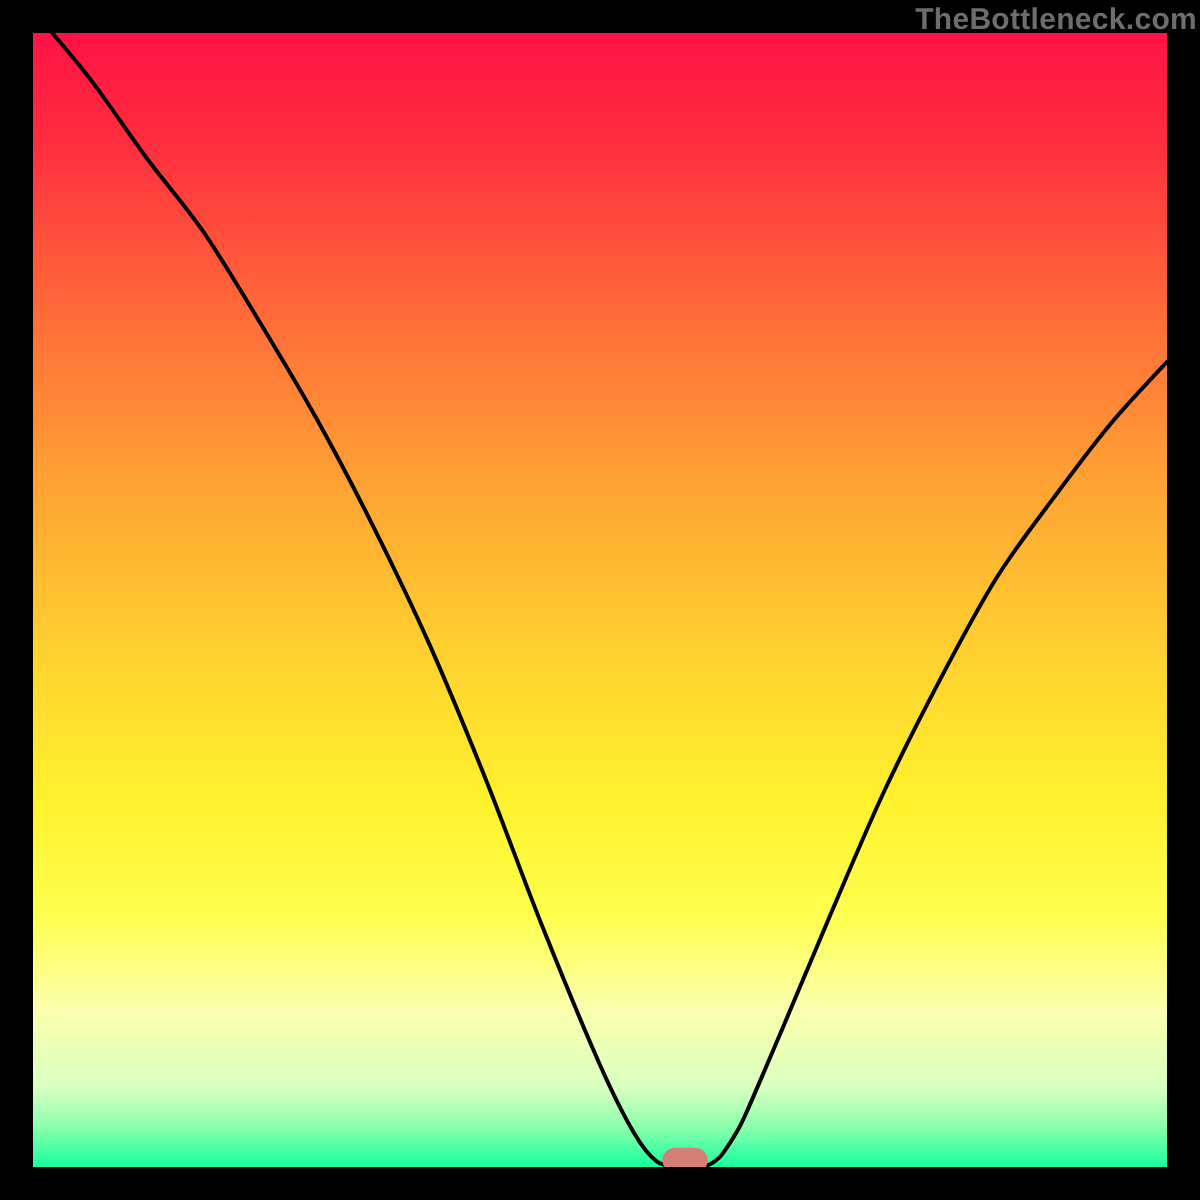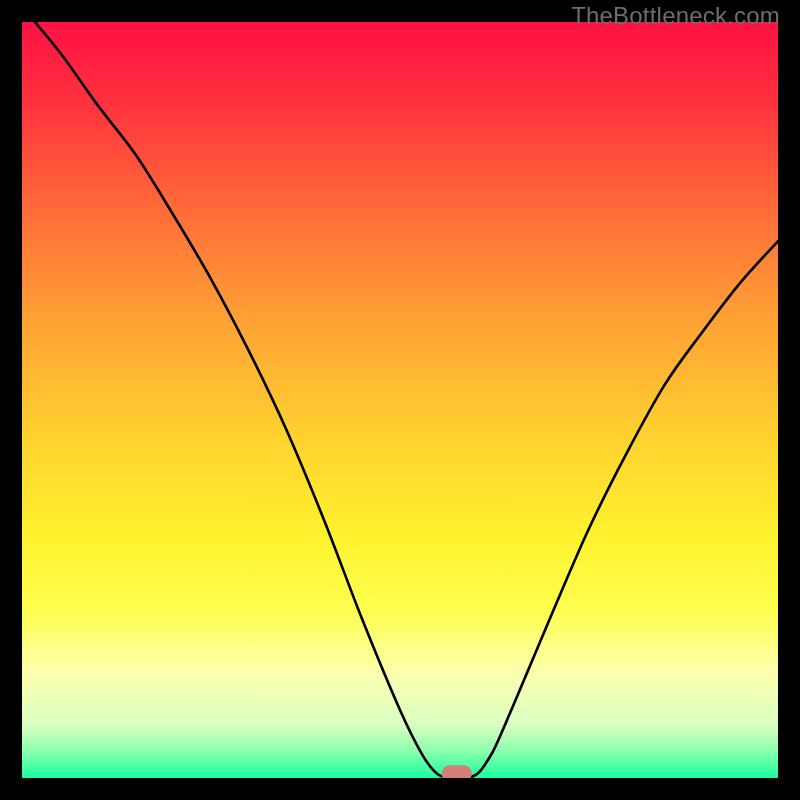--- a/index.html
+++ b/index.html
@@ -12,24 +12,24 @@
   }
   .frame {
     position: relative;
     width: 800px;
     height: 800px;
     background: #000;
   }
   .watermark {
     position: absolute;
     top: 2px;
-    right: 20px;
+    right: 2px;
     color: #6d6d6d;
-    font-size: 24px;
-    font-weight: 400;
+    font-size: 20px;
+    font-weight: 700;
     letter-spacing: 0.2px;
     z-index: 5;
   }
   .plot-container {
     position: absolute;
     left: 22px;
     top: 22px;
     width: 756px;
     height: 756px;
   }

